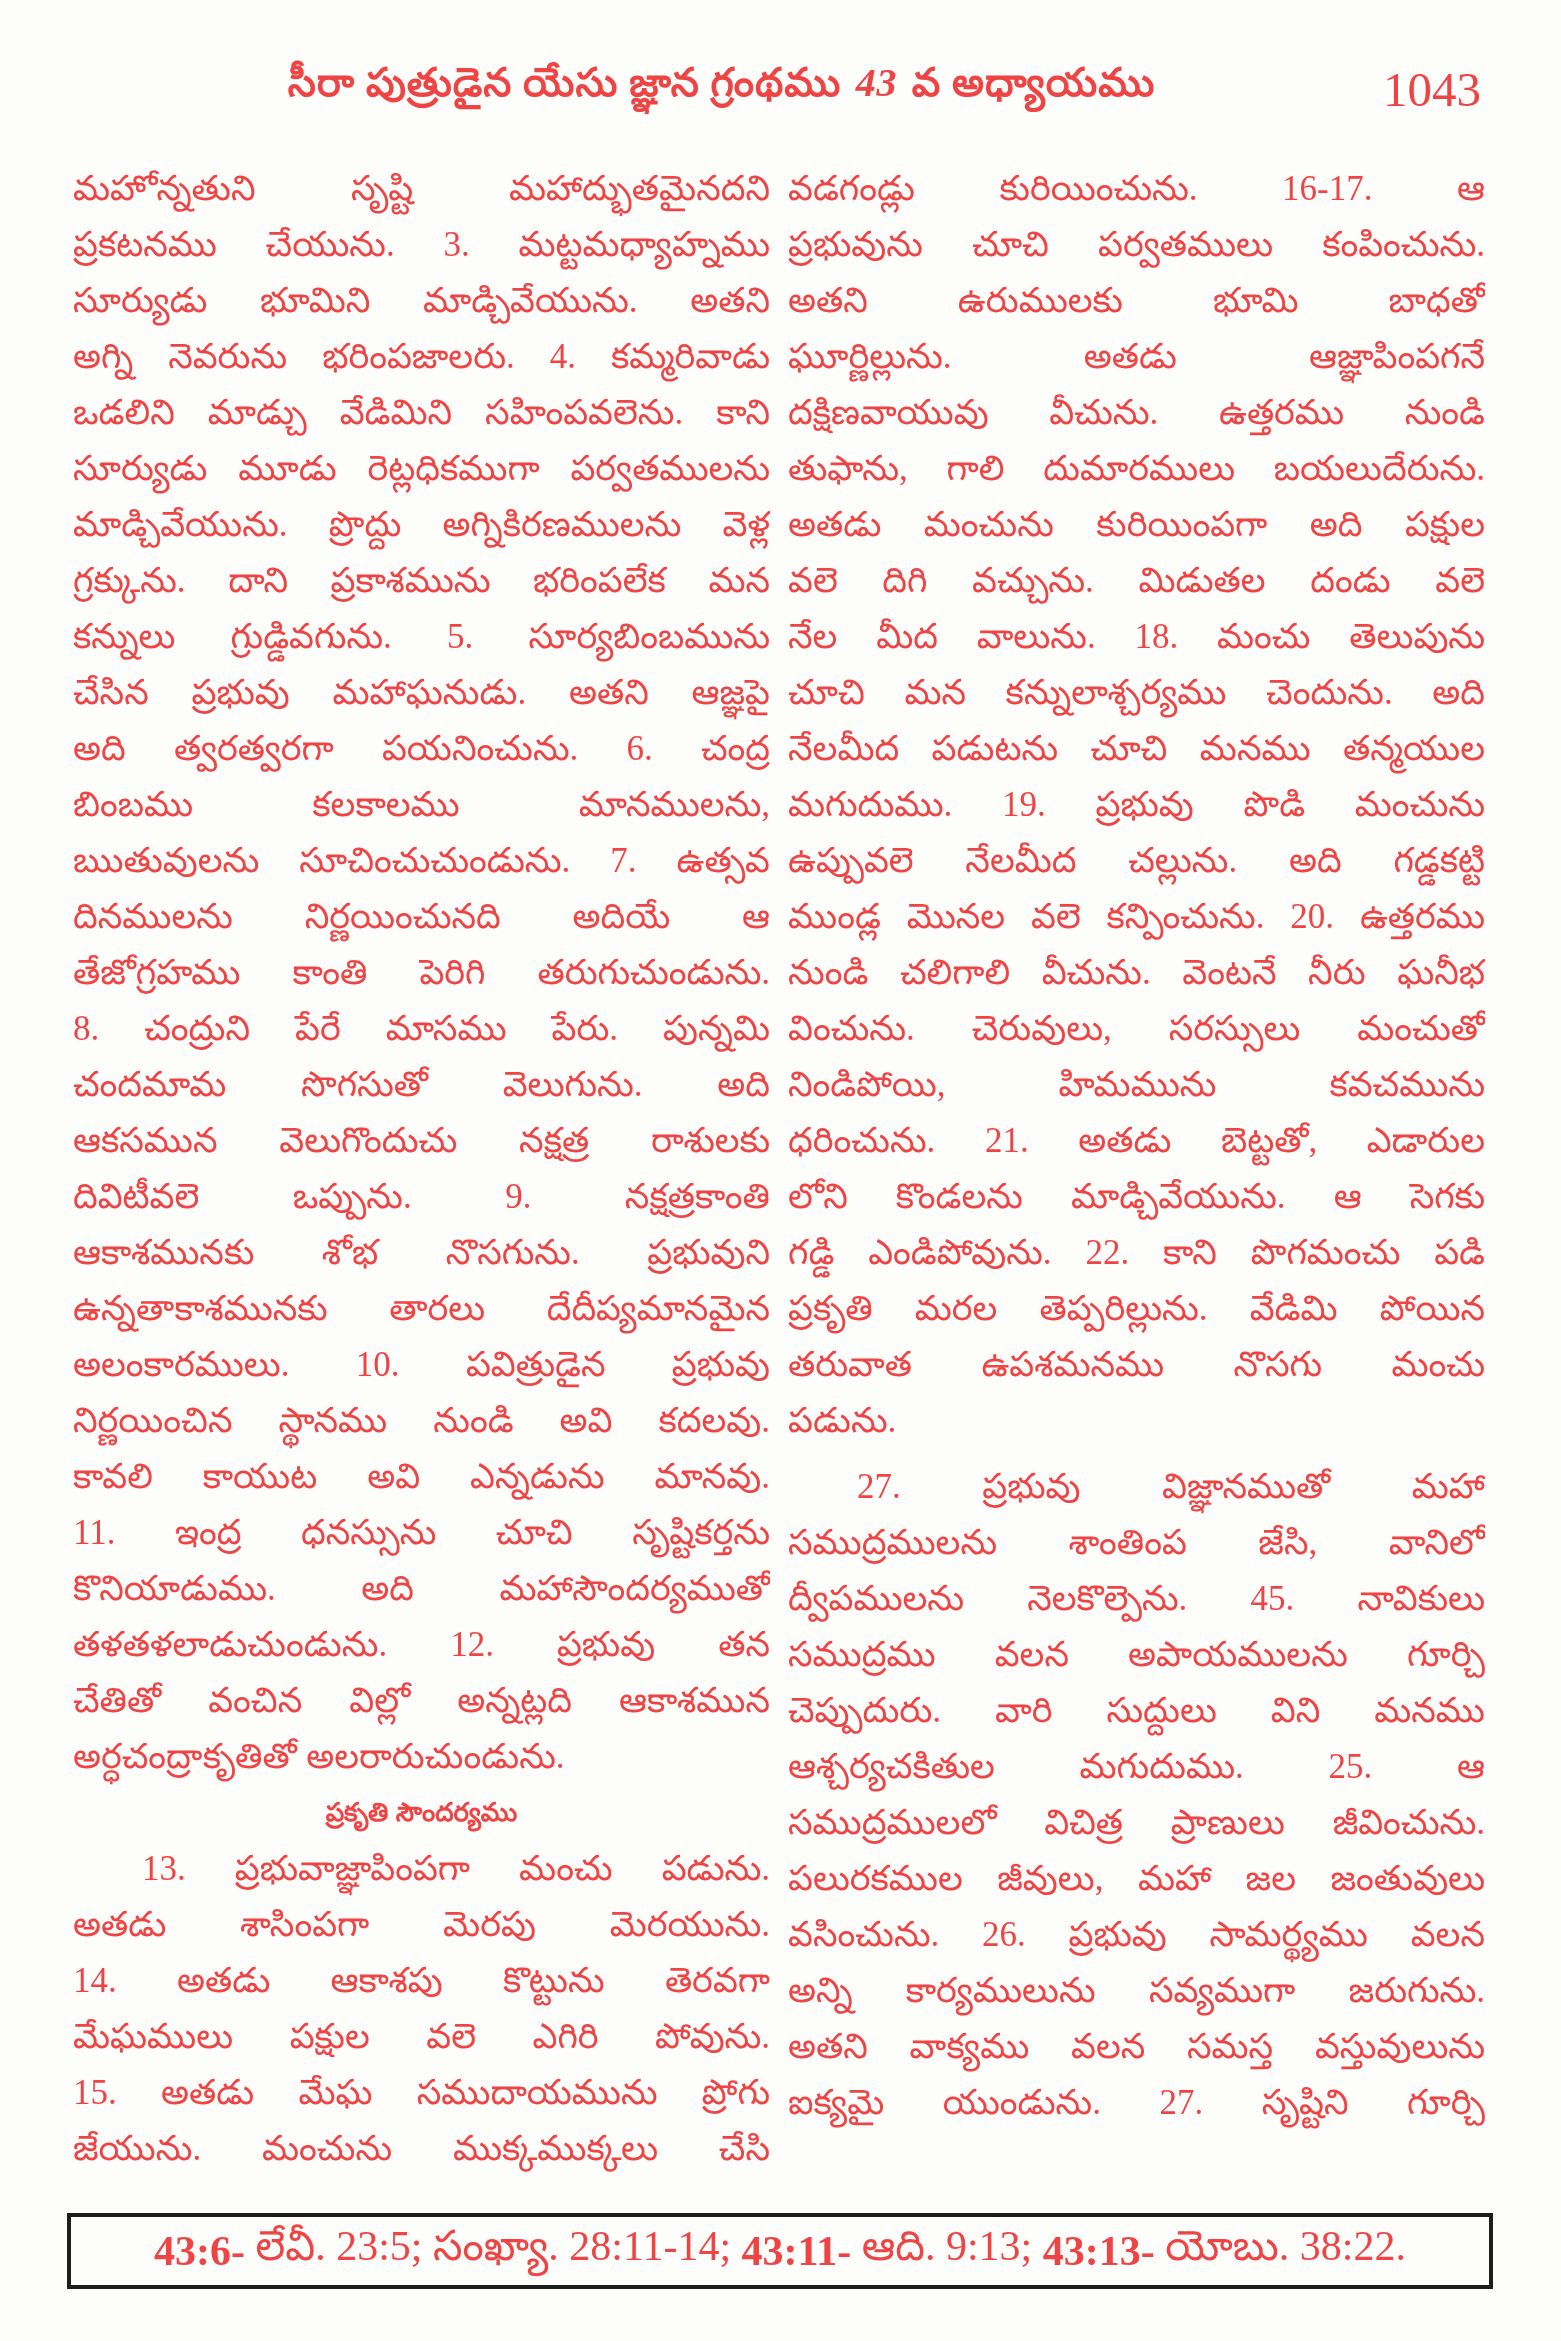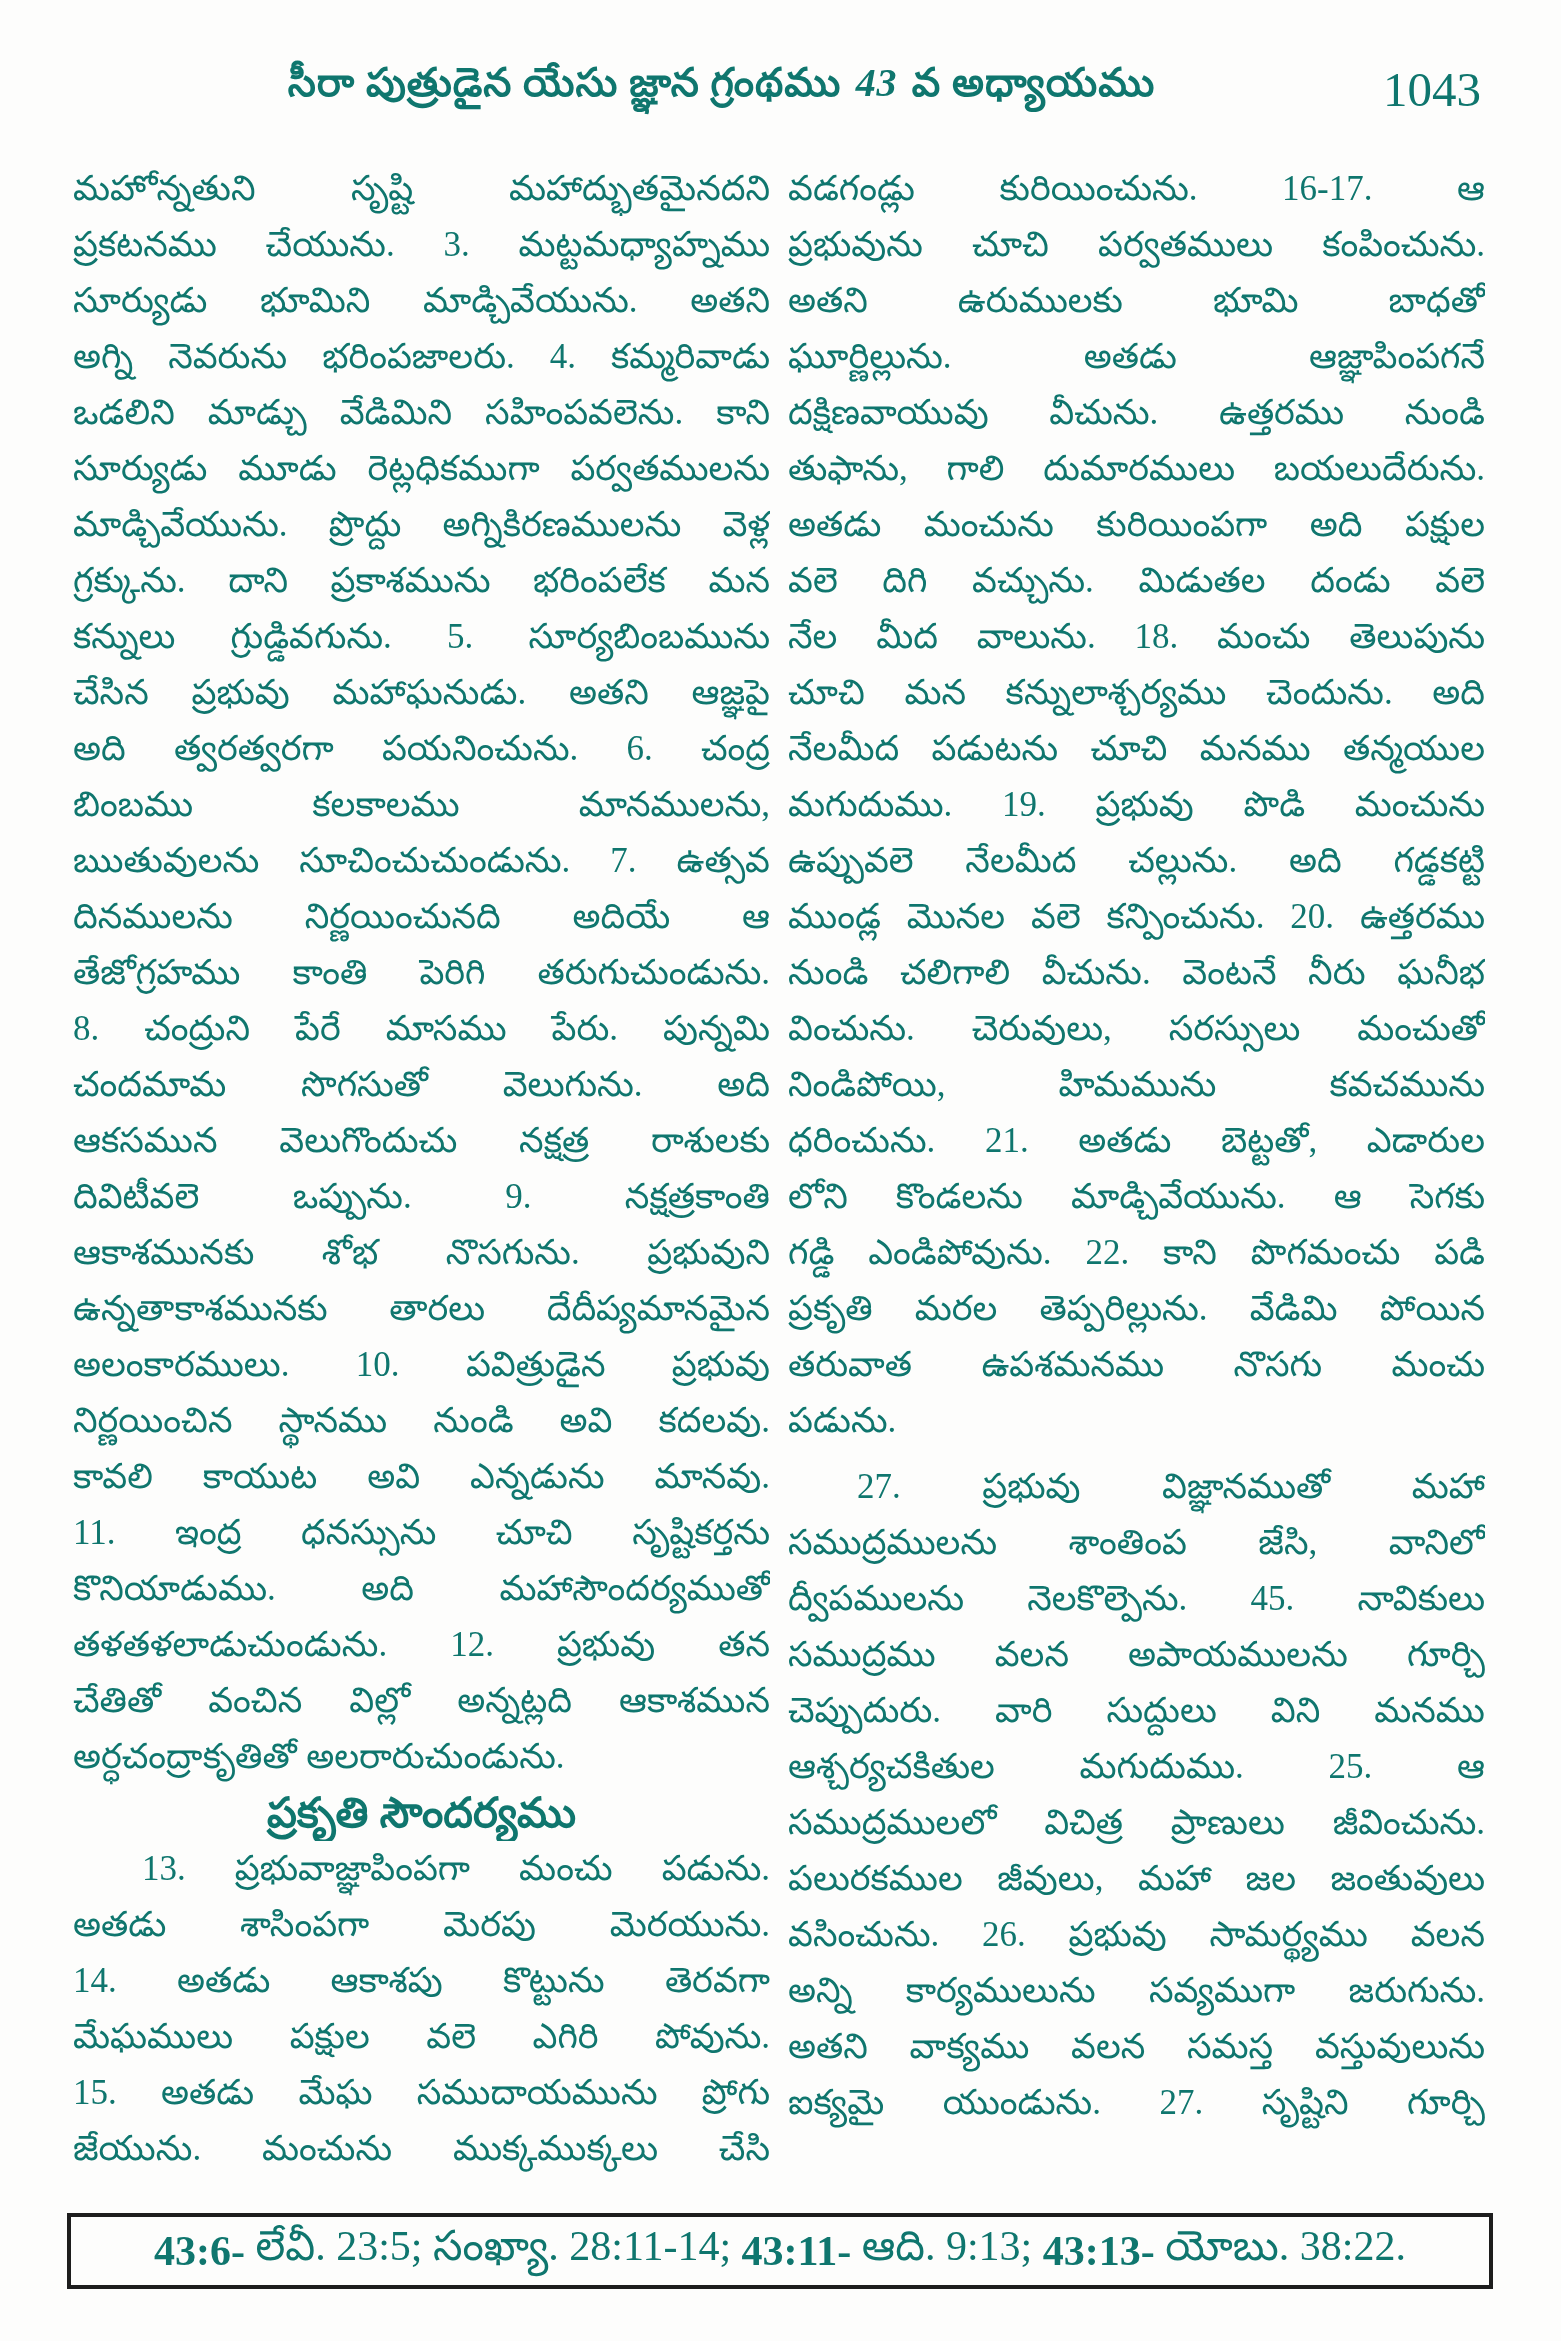--- a/index.html
+++ b/index.html
@@ -6,21 +6,21 @@
   body {
     width: 1561px; height: 2342px;
     background: #ffffff;
     overflow: hidden;
     font-family: "Liberation Serif", "DejaVu Serif", serif;
   }
   .page {
     position: relative;
     width: 1561px; height: 2342px;
     background: #fdfdfc;
-    color: #0f766e;
+    color: #ef4444;
   }
   .header-title {
     position: absolute;
     top: 59px; left: 73px; width: 1297px;
     text-align: center;
     font-size: 40px;
     font-weight: bold;
     letter-spacing: 0.9px;
     white-space: nowrap;
   }
@@ -44,21 +44,21 @@
     overflow: hidden;
     text-align: justify;
     text-align-last: justify;
     word-spacing: 0.9px;
   }
   .line.end { text-align-last: left; }
   .line.heading {
     text-align: center;
     text-align-last: center;
     font-weight: bold;
-    font-size: 42px;
+    font-size: 26px;
   }
   .line.indent { text-indent: 69px; }
   .line.gap { margin-top: 10.4px; }
   .footer-box {
     position: absolute;
     left: 67px; top: 2213px; width: 1426px; height: 76px;
     border: 4.3px solid #1d1d1d;
     box-sizing: border-box;
     background: #fdfdfc;
     display: flex;

